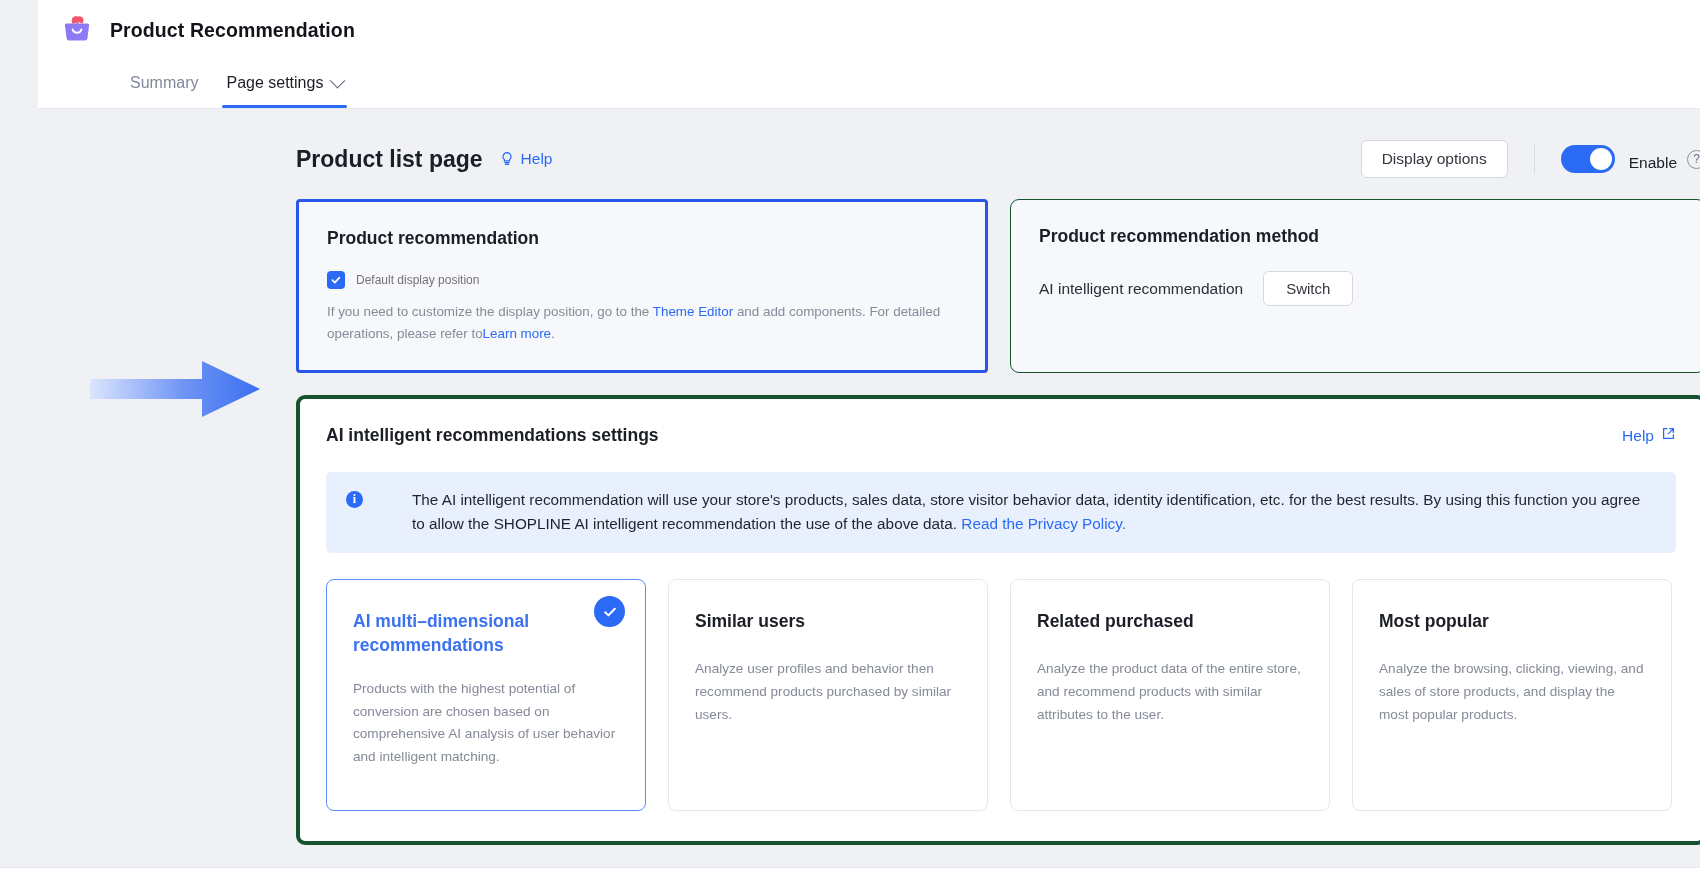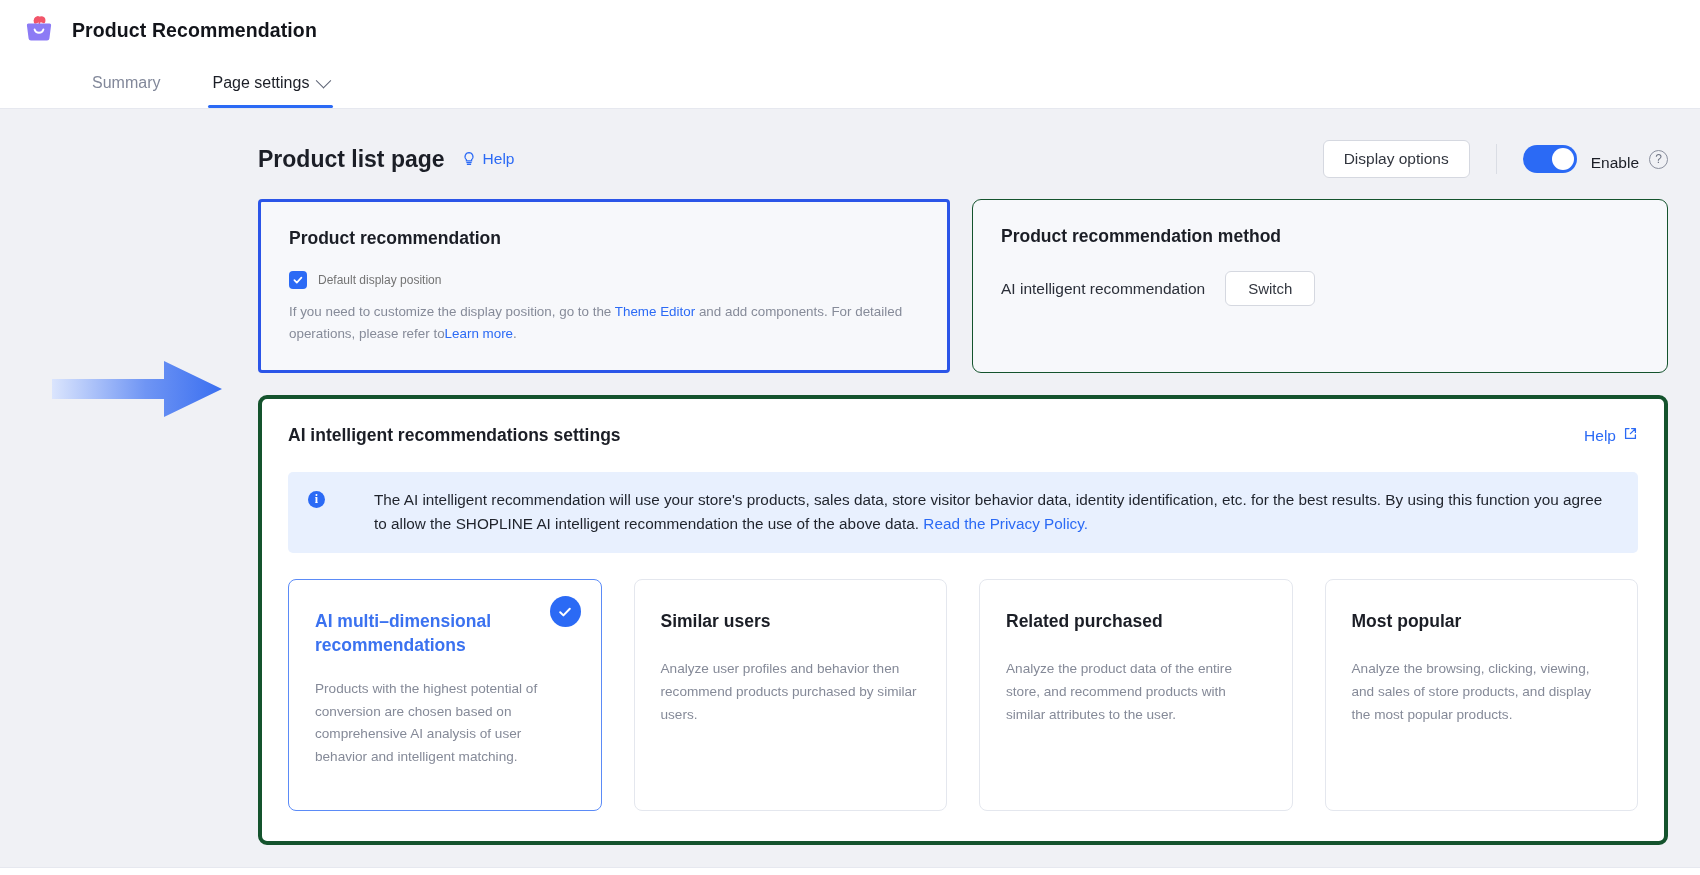--- a/index.html
+++ b/index.html
@@ -2,36 +2,36 @@
 <html><head>
 <meta charset="utf-8">
 <style>
   * { box-sizing: border-box; margin: 0; padding: 0; }
   html, body {
     width: 1700px; height: 875px;
     font-family: "Liberation Sans", sans-serif;
     background: #ffffff;
     overflow: hidden;
   }
-  .page { position: relative; width: 1700px; height: 875px; background: #f0f1f5; }
+  .page { position: relative; width: 1700px; height: 875px; background: #f0f1f5; padding-left: 38px; }
 
   
   .app-header {
     height: 60px; background: #ffffff;
     display: flex; align-items: center;
     padding-left: 22px; gap: 16px;
   }
   .app-logo { width: 34px; height: 34px; position: relative; flex: none; }
   .app-title { font-size: 19.5px; font-weight: 700; color: #12141a; letter-spacing: .1px; }
 
   
   .tab-bar {
     height: 49px; background: #ffffff;
     display: flex; align-items: stretch;
-    padding-left: 88px; gap: 44px;
+    padding-left: 88px; gap: 20px;
     border-bottom: 1px solid #e6e8ef;
   }
   .tab {
     display: flex; align-items: center; gap: 9px;
     font-size: 16px; color: #82889a; position: relative;
     padding: 0 4px 2px 4px; cursor: pointer;
   }
   .tab.active { color: #1b1e26; text-align: center; }
   .tab.active::after {
     content: ""; position: absolute; left: 0; right: 0; bottom: 0;
@@ -98,21 +98,21 @@
     color: #2b6af5; font-size: 15.5px; cursor: pointer; }
 
   .notice { margin-top: 26px; background: #e8f0fe; border-radius: 5px;
     padding: 16px 20px 17px 20px; display: flex; gap: 13px; }
   .info-dot { width: 17px; height: 17px; border-radius: 50%; background: #2b6af5;
     color: #fff; font-size: 12px; font-weight: 700; display: flex;
     align-items: center; justify-content: center; flex: none; margin-top: 3px;
     font-family: "Liberation Serif", serif; }
   .notice-text { font-size: 15.3px; line-height: 1.57; color: #1f232c; margin-left: 36px; }
 
-  .opt-row { display: flex; gap: 32px; margin-top: 26px; }
+  .opt-row { display: flex; gap: 22px; margin-top: 26px; }
   .opt {
     width: 320px; min-height: 232px; border: 1px solid #e4e7ee; border-radius: 8px;
     padding: 30px 26px; position: relative; background: #fff; cursor: pointer;
     display: flex; flex-direction: column;
   }
   .opt.sel { border: 1.5px solid #5b8bf7; }
   .opt-t { font-size: 17.5px; font-weight: 700; color: #1b1e26; line-height: 1.35; }
   .opt.sel .opt-t { color: #3b72f0; }
   .opt-d { font-size: 13.6px; line-height: 1.68; color: #858a98; margin-top: 24px; }
   .opt.sel .opt-d { margin-top: 20px; }

